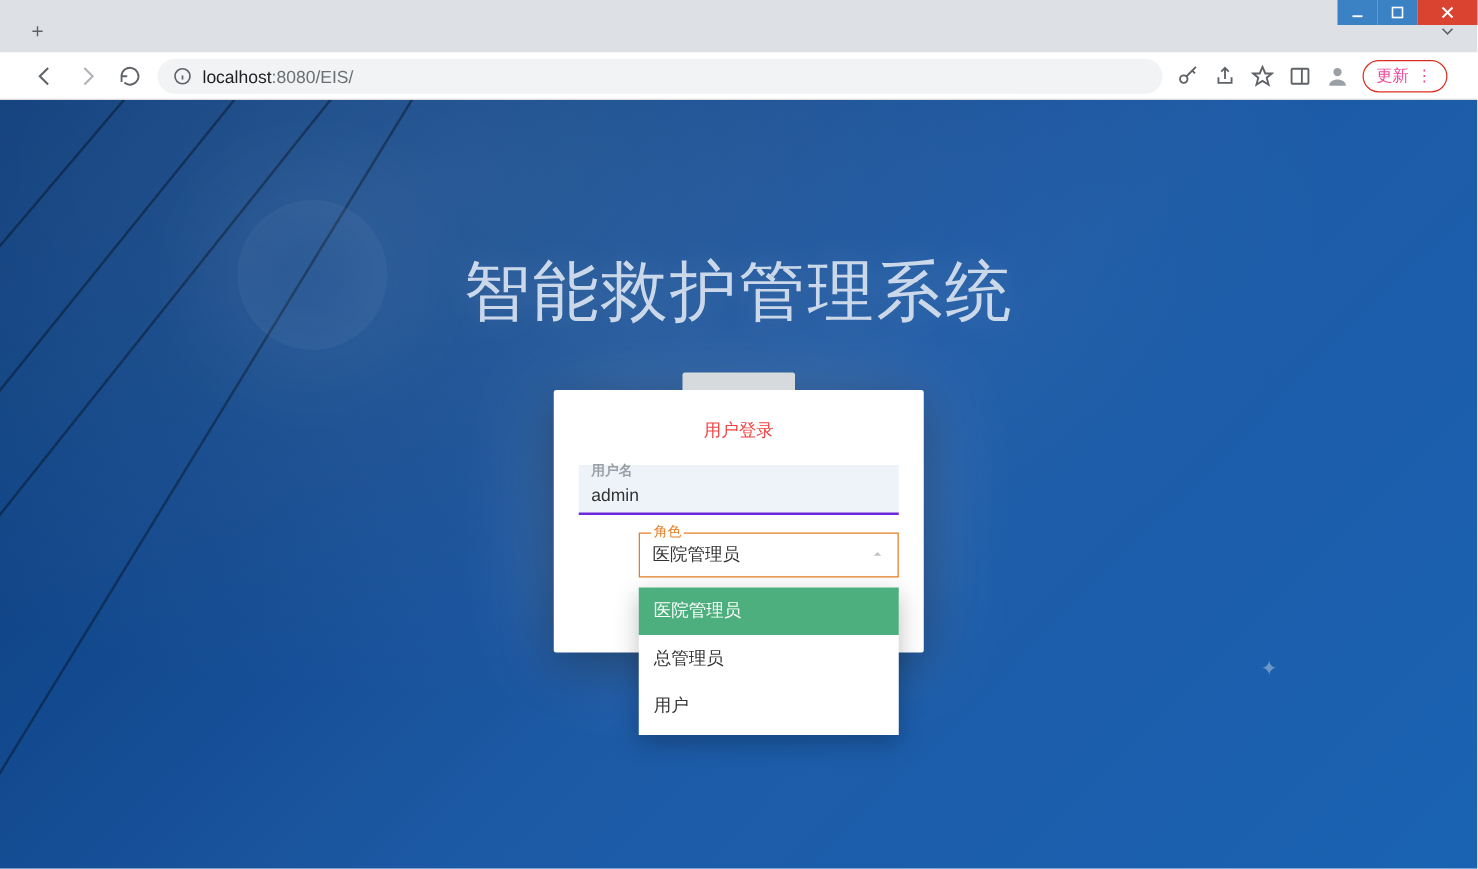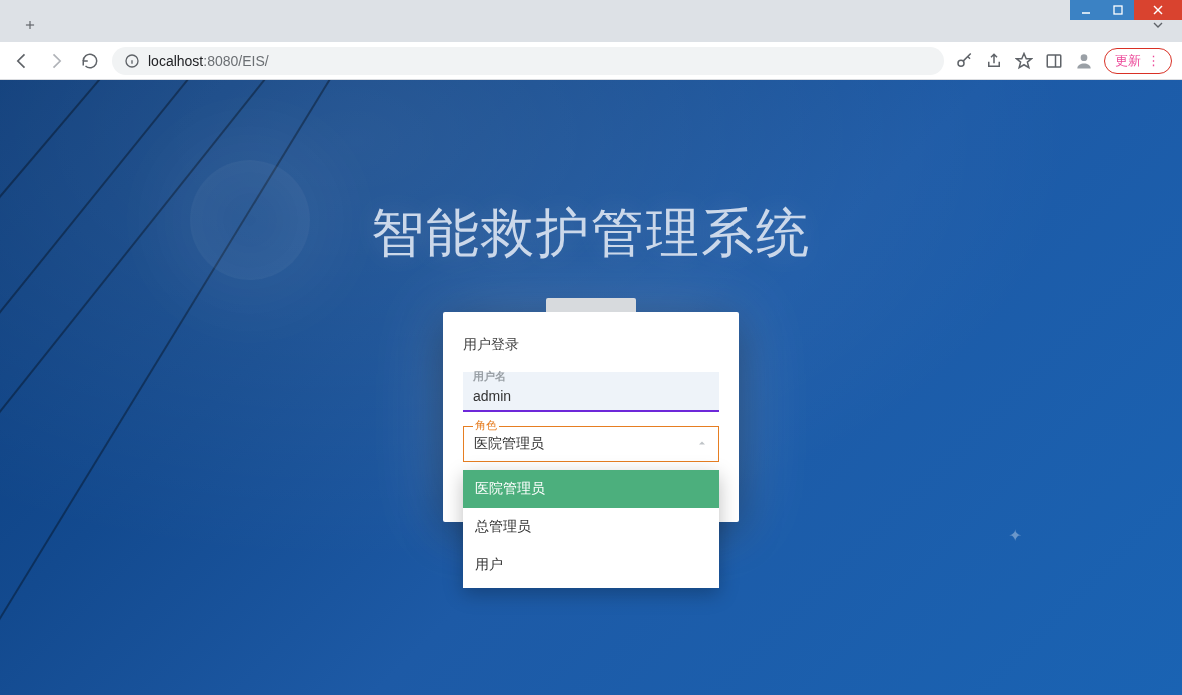--- a/index.html
+++ b/index.html
@@ -20,21 +20,21 @@
   .tabstrip { height: 42px; background: #dde1e6; display: flex; align-items: flex-end; padding-left: 8px; padding-top: 8px; }
   .tab { display: flex; align-items: center; height: 34px; background: #ffffff; border-radius: 8px 8px 0 0; padding: 0 10px; min-width: 230px; gap: 8px; position: relative; }
   .tab .favicon { width: 16px; height: 16px; color: #5f6368; }
   .tab .title { font-size: 12px; color: #202124; flex: 1; white-space: nowrap; overflow: hidden; text-overflow: ellipsis; }
   .tab .close { width: 16px; height: 16px; color: #5f6368; display: flex; align-items: center; justify-content: center; border-radius: 50%; }
   .newtab { width: 28px; height: 28px; margin-left: 8px; margin-bottom: 3px; border-radius: 50%; display: flex; align-items: center; justify-content: center; color: #5f6368; }
   .tabstrip .spacer { flex: 1; }
   .chev { width: 28px; height: 28px; margin-right: 10px; margin-bottom: 3px; display: flex; align-items: center; justify-content: center; color: #5f6368; }
 
   
-  .toolbar { height: 38px; background: #ffffff; display: flex; align-items: center; padding: 0 10px; gap: 10px; border-bottom: 1px solid #dadce0; }
+  .toolbar { height: 38px; background: #ffffff; display: flex; align-items: center; padding: 0 24px; gap: 10px; border-bottom: 1px solid #dadce0; }
   .nav-btn { width: 24px; height: 24px; color: #5f6368; display: flex; align-items: center; justify-content: center; }
   .nav-btn.disabled { color: #b0b3b8; }
   .addr { flex: 1; height: 28px; border-radius: 14px; background: #f1f3f4; display: flex; align-items: center; padding: 0 12px; gap: 8px; color: #5f6368; font-size: 14px; }
   .addr .info { width: 16px; height: 16px; }
   .addr .url { color: #202124; }
   .addr .url .host { color: #202124; }
   .addr .url .port, .addr .url .path { color: #6b6f73; }
   .tool-icon { width: 20px; height: 20px; color: #5f6368; display: flex; align-items: center; justify-content: center; }
   .update-pill { border: 1px solid #d93025; color: #ec4899; border-radius: 14px; height: 26px; padding: 0 10px; display: flex; align-items: center; gap: 6px; font-size: 13px; }
   .update-pill .dots { letter-spacing: 1px; }
@@ -47,27 +47,27 @@
   }
   
   .streaks { position: absolute; inset: 0; pointer-events: none; }
   .streaks line { stroke: rgba(0,0,0,0.35); stroke-width: 2; }
   .halo { position: absolute; left: 190px; top: 80px; width: 120px; height: 120px; border-radius: 50%; box-shadow: 0 0 60px 30px rgba(255,255,255,0.08) inset, 0 0 80px 30px rgba(255,255,255,0.05); }
 
   .sys-title { position: absolute; top: 118px; left: 50%; transform: translateX(-50%); color: #cbd8ea; font-size: 53px; font-weight: 300; letter-spacing: 2px; text-shadow: 0 0 30px rgba(255,255,255,0.15); }
 
   .login-card { position: absolute; top: 232px; left: 50%; transform: translateX(-50%); width: 296px; background: #ffffff; border-radius: 2px; box-shadow: 0 10px 40px rgba(0,0,0,0.35), 0 0 80px rgba(255,255,255,0.20); padding: 24px 20px 60px; }
   .login-card::before { content: ""; position: absolute; top: -14px; left: 50%; transform: translateX(-50%); width: 90px; height: 14px; background: #d7dadd; border-radius: 2px 2px 0 0; }
-  .login-title { text-align: left; font-size: 14px; color: #404040; margin-bottom: 18px; }
+  .login-title { text-align: center; font-size: 14px; color: #ef4444; margin-bottom: 18px; }
 
   .field { position: relative; margin-bottom: 14px; }
   .field .float-label { position: absolute; top: -3px; left: 10px; font-size: 11px; color: #9aa0a6; background: transparent; font-weight: bold; }
   .field input { width: 100%; height: 40px; background: #eef3f9; border: none; border-bottom: 2px solid #6d28d9; padding: 14px 10px 4px; font-size: 14px; color: #333; outline: none; }
 
-  .select-field { position: relative; margin-bottom: 0; }
+  .select-field { position: relative; margin-bottom: 0; margin-left: 48px; }
   .select-field .float-label { position: absolute; top: -8px; left: 10px; font-size: 11px; color: #e67e22; background: #fff; padding: 0 2px; z-index: 2; }
   .select-box { width: 100%; height: 36px; border: 1px solid #e67e22; background: #fff; display: flex; align-items: center; padding: 0 10px; font-size: 14px; color: #333; justify-content: space-between; }
   .select-box .caret { color: #bfc3c7; }
 
   .dropdown { position: absolute; left: 0; right: 0; top: 44px; background: #fff; box-shadow: 0 6px 18px rgba(0,0,0,0.25); z-index: 5; padding-bottom: 4px; }
   .dropdown .opt { padding: 10px 12px; font-size: 14px; color: #333; }
   .dropdown .opt.selected { background: #4caf7d; color: #fff; }
 
   .star { position: absolute; right: 160px; bottom: 150px; color: rgba(255,255,255,0.35); font-size: 16px; }
 </style>

